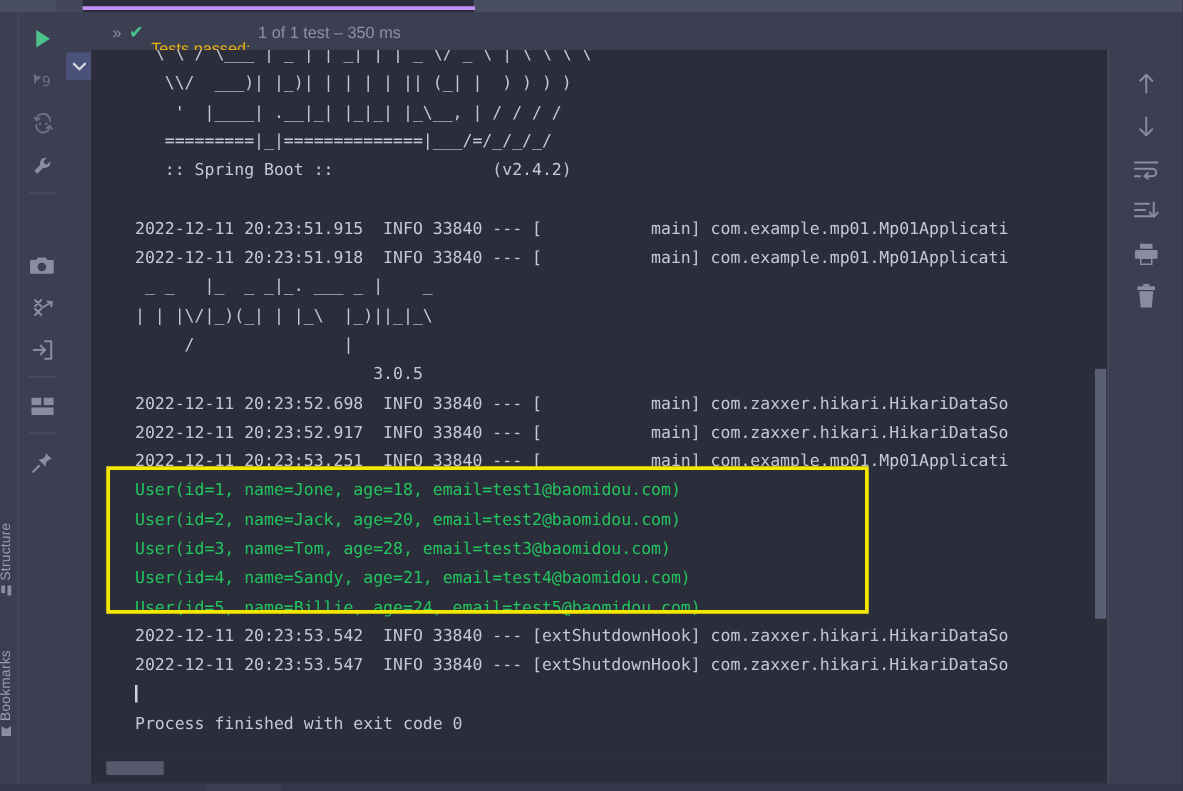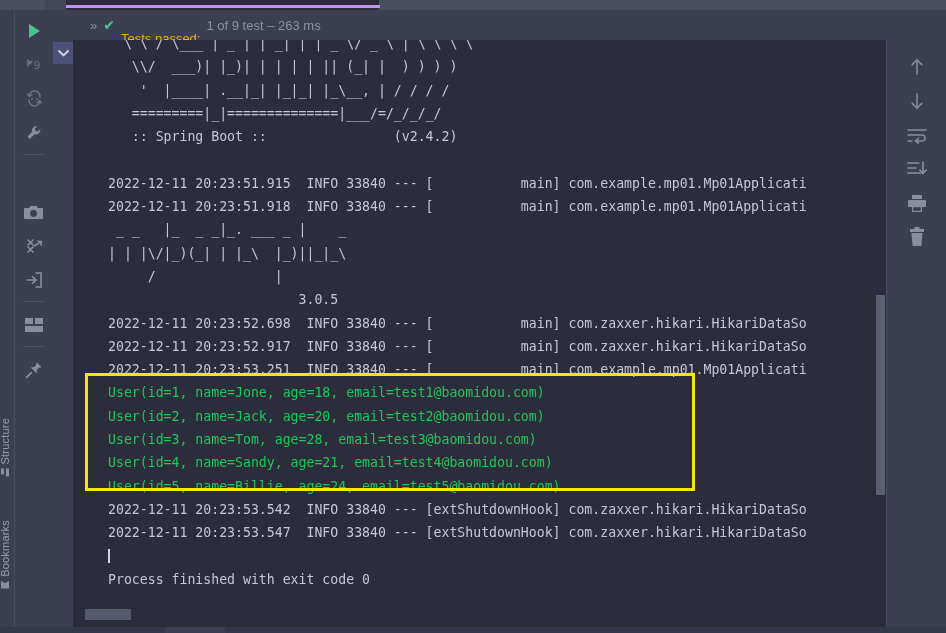--- a/index.html
+++ b/index.html
@@ -317,21 +317,21 @@
       </svg>
     </div>
   </div>
 
   <div class="console-header">
     <div class="expand-chevron"></div>
     <div class="hdr-text">
       <span class="hdr-dim">»</span>
       <span class="check-mark">✔</span>
       <span class="hdr-pass">Tests passed:</span>
-      <span class="hdr-dim">1 of 9 test – 263 ms</span>
+      <span class="hdr-dim">1 of 1 test – 350 ms</span>
     </div>
   </div>
 
   <div class="console-gutter"></div>
   <div class="gutter-chevron">
     <svg width="11" height="8" viewBox="0 0 11 8" fill="none" stroke="#d6d8e4" stroke-width="1.9">
       <path d="M1 2 L5.5 6.4 L10 2"></path>
     </svg>
   </div>
 

